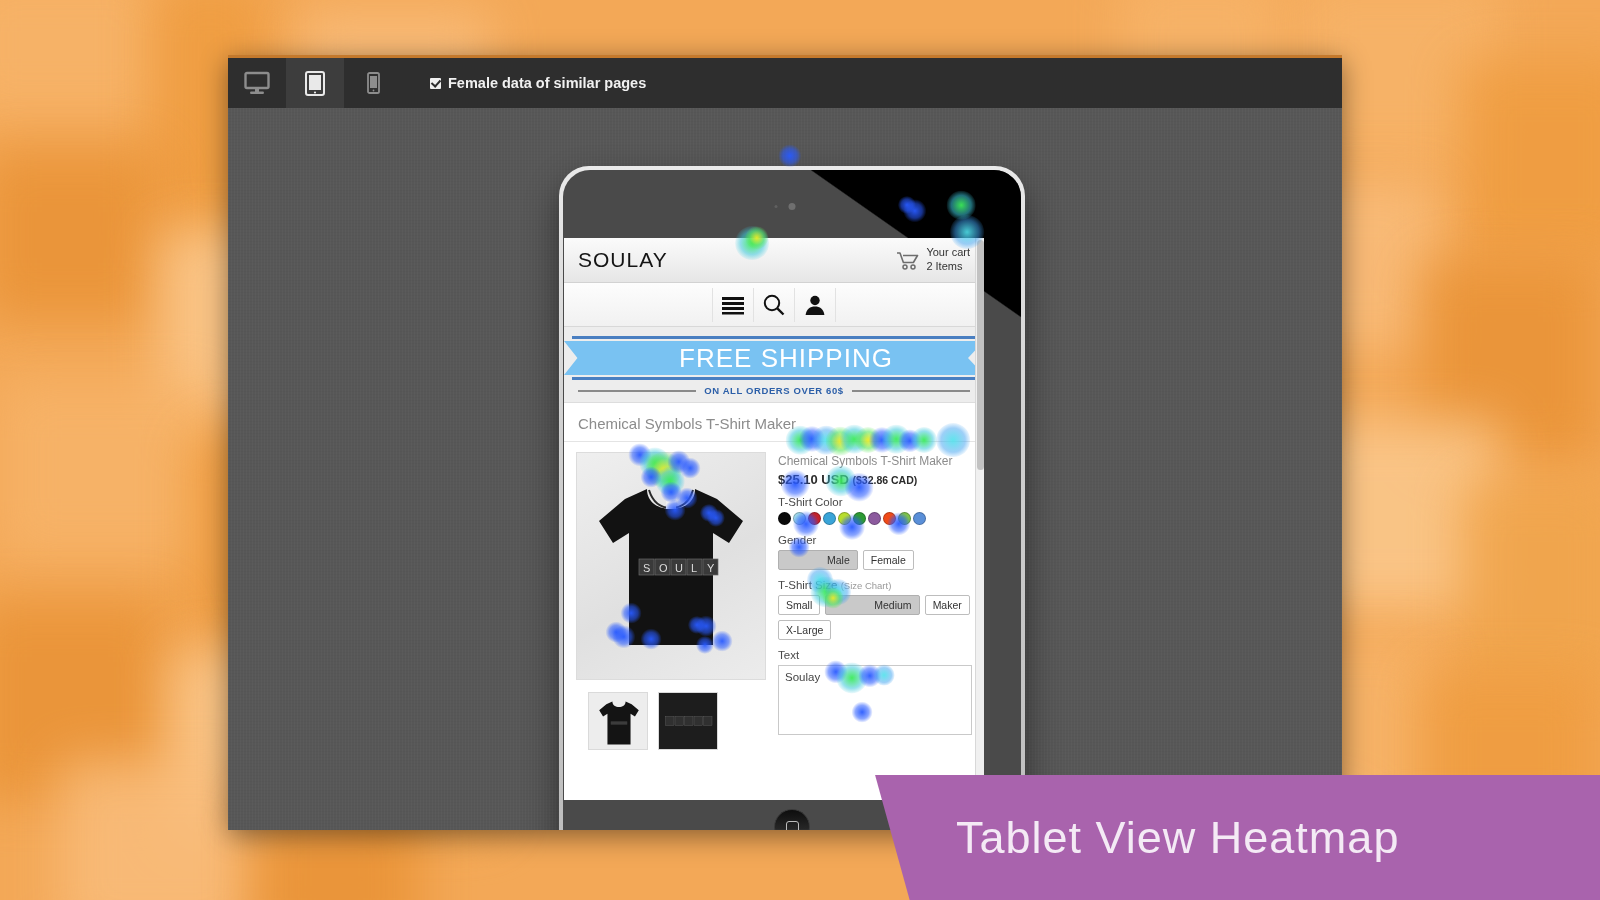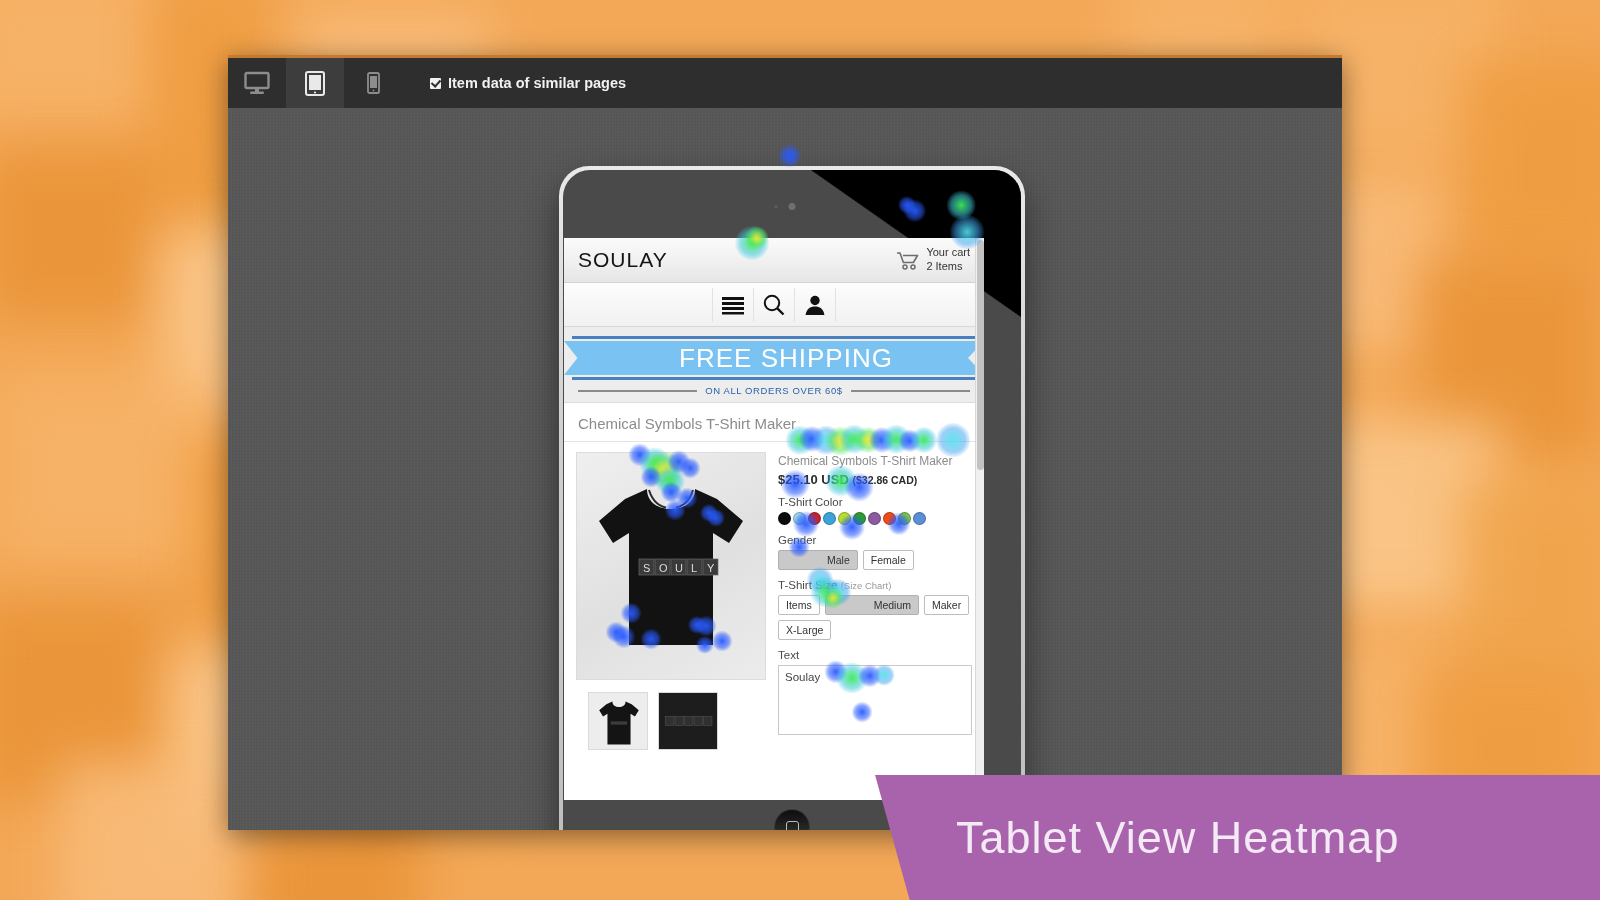--- a/index.html
+++ b/index.html
@@ -185,21 +185,21 @@
     clip-path: polygon(100% 0, 100% 100%, 0 50%);
   }
   #ribbon-text {
     color: #fff; font-size: 26px; font-weight: 300; letter-spacing: 1px;
   }
   #promo-sub {
     display: flex; align-items: center; gap: 8px; padding: 5px 14px 0;
   }
   #promo-sub .ln { flex: 1; height: 2px; background: #8a8a8a; }
   #promo-sub .tx {
-    color: #2c5fa8; font-size: 9.5px; font-weight: normal; letter-spacing: .6px;
+    color: #2c5fa8; font-size: 9.5px; font-weight: bold; letter-spacing: .6px;
   }
 
   
   #product-title {
     font-size: 15px; color: #8c8c8c; font-weight: 300;
     padding: 12px 14px 9px; border-bottom: 1px solid #e4e4e4;
   }
   #product-body { display: flex; padding: 10px 12px 0; gap: 12px; }
   #shirt-box {
     width: 190px; height: 228px;
@@ -331,21 +331,21 @@
     <div class="dev-btn">
       <svg width="13" height="22" viewBox="0 0 13 22">
         <rect x="1" y="1" width="11" height="20" rx="1.6" fill="none" stroke="#8d8d8d" stroke-width="1.8"></rect>
         <rect x="3" y="4" width="7" height="12" fill="#8d8d8d"></rect>
         <circle cx="6.5" cy="18.5" r="0.9" fill="#8d8d8d"></circle>
       </svg>
     </div>
 
     <div id="group-check">
       <span class="box"></span>
-      <span>Item data of similar pages</span>
+      <span>Female data of similar pages</span>
     </div>
 
   </div>
 
   <div id="canvas">
 
     <div id="tablet">
       <div id="tablet-inner">
         <div id="camera"></div>
         <div id="corner-shade"></div>
@@ -476,21 +476,21 @@
               <div class="btn-row" id="gender-row">
                   <button class="optbtn sel">Male</button>
                   <button class="optbtn">Female</button>
                 </div>
 
               <div class="opt-h">
                 <span>T-Shirt Size</span>
                 <span class="size-chart">(Size Chart)</span>
               </div>
               <div class="btn-row" id="size-row">
-                  <button class="optbtn">Items</button>
+                  <button class="optbtn">Small</button>
                   <button class="optbtn sel">Medium</button>
                   <button class="optbtn">Maker</button>
                   <button class="optbtn">X-Large</button>
                 </div>
 
               <div class="opt-h">Text</div>
               <textarea id="text-area" placeholder="Enter your text" style="">Soulay</textarea>
 
             </div>
           </div>

